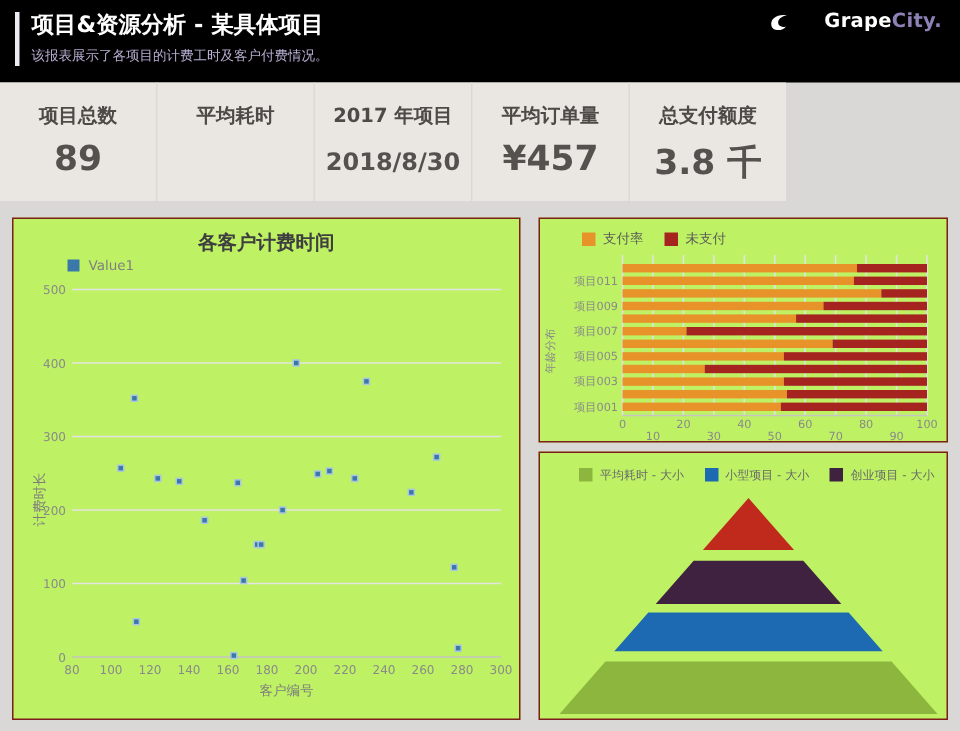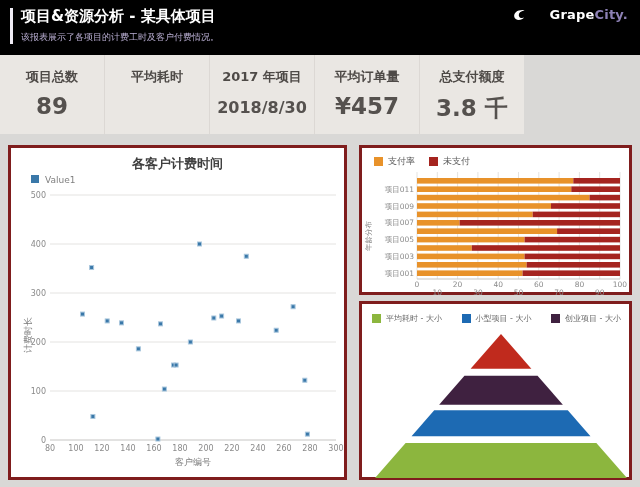--- a/index.html
+++ b/index.html
@@ -20,29 +20,29 @@
   .brand-word .secondary{color:#8d81b5;}
   .brand-tagline{margin-top:4px;font-size:10px;color:#f2eff8;letter-spacing:6px;margin-right:-6px;}
   
   .kpi-strip{position:absolute;left:0;top:55px;width:524px;height:79px;background:#eae7e3;display:flex;}
   .kpi-card{flex:1;text-align:center;border-right:1px solid #dcd8d4;}
   .kpi-card:last-child{border-right:none;}
   .kpi-label{margin-top:13px;font-size:13px;font-weight:bold;color:#4e4a47;}
   .kpi-value{margin-top:7px;font-size:23px;font-weight:bold;color:#55514e;}
   .kpi-value.small{font-size:16px;margin-top:12px;}
   
-  .panel{position:absolute;background:#ffffff;border:3px solid #7f1d1d;box-sizing:border-box;}
+  .panel{position:absolute;background:#bef264;border:1px solid #7f1d1d;box-sizing:border-box;}
   .panel-scatter{left:8px;top:145px;width:339px;height:335px;}
   .panel-bars{left:359px;top:145px;width:273px;height:150px;}
   .panel-pyramid{left:359px;top:301px;width:273px;height:179px;}
   .chart-title{position:absolute;top:7px;left:0;right:0;text-align:center;
     font-size:13px;font-weight:bold;color:#3f3f3f;}
   .chart-svg{position:absolute;left:0;top:0;}
   
-  .legend{position:absolute;display:flex;align-items:flex-start;gap:6px;font-size:9px;color:#808080;}
+  .legend{position:absolute;display:flex;align-items:flex-start;gap:6px;font-size:9px;color:#808080;margin-left:16px;}
   .legend-scatter{left:20px;top:27px;}
   .legend-bars{left:12px;top:7px;gap:14px;font-size:9px;color:#5a5a5a;}
   .legend-item{display:flex;align-items:center;gap:5px;}
   .swatch{width:9px;height:9px;display:inline-block;}
   .legend-pyramid{left:10px;right:8px;top:9px;justify-content:space-between;font-size:8px;color:#6a6a6a;}
   .legend-pyramid .swatch{width:9px;height:9px;}
 </style>
 </head>
 <body>
 

